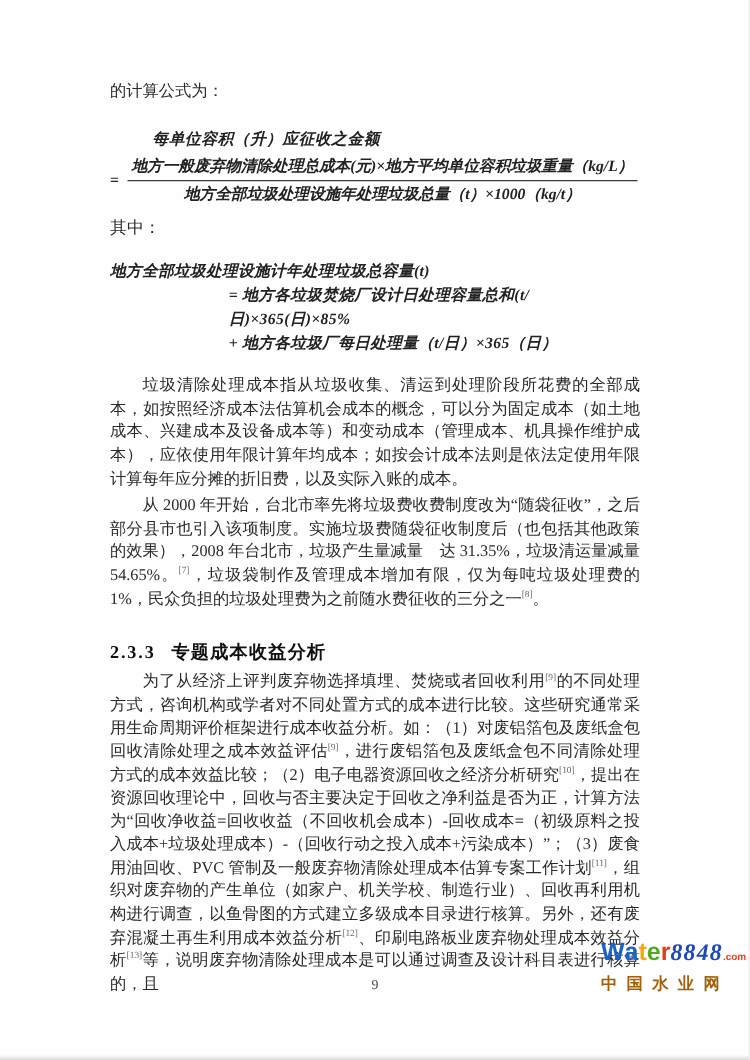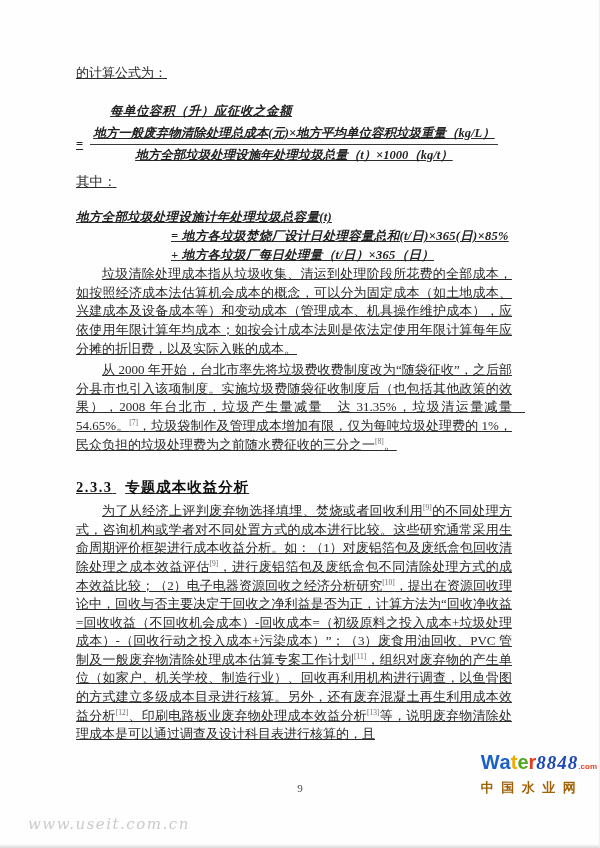--- a/index.html
+++ b/index.html
@@ -13,29 +13,29 @@
     box-sizing:border-box;
   }
   .scan-edge-bottom {
     position:absolute; left:0; right:0; bottom:0; height:4px;
     background:linear-gradient(to bottom, rgba(0,0,0,0), #d9d9d9);
   }
   .scan-edge-right {
     position:absolute; top:0; bottom:0; right:0; width:2px;
     background:linear-gradient(to right, rgba(0,0,0,0), #ececec);
   }
-  .content { position:absolute; left:76px; right:88px; top:64px;text-decoration:underline; }
+  .content { position:absolute; left:88px; right:88px; top:64px; }
 
   .body-text {
     font-size:13px; line-height:18.6px;
     text-align:justify; text-align-last:left;
     margin:0; color:#2a2a2a;
   }
   .para { text-indent:2em; }
-  #p1 { }
+  #p1 { margin-top:15px; }
   #p2 { margin-top:3px; }
   #p3 { margin-top:5px; }
   sup { font-size:7.5px; color:#6a6a6a; line-height:0; vertical-align:super; letter-spacing:0; }
 
   .formula-fee {
     margin-top:20px;
     font-style:italic; font-weight:600; font-size:12.5px; color:#222;
   }
   .f-lhs { margin-left:34px; margin-bottom:5px; letter-spacing:0.5px; }
   .f-row { display:flex; align-items:center; }
@@ -110,21 +110,20 @@
       <span class="h-num">2.3.3</span>
       <span class="h-title">专题成本收益分析</span>
     </h3>
 
     <p id="p3" class="body-text para"><span>为了从经济上评判废弃物选择填埋、焚烧或者回收利用</span><sup>[9]</sup><span>的不同处理方式，咨询机构或学者对不同处置方式的成本进行比较。这些研究通常采用生命周期评价框架进行成本收益分析。如：（1）对废铝箔包及废纸盒包回收清除处理之成本效益评估</span><sup>[9]</sup><span>，进行废铝箔包及废纸盒包不同清除处理方式的成本效益比较；（2）电子电器资源回收之经济分析研究</span><sup>[10]</sup><span>，提出在资源回收理论中，回收与否主要决定于回收之净利益是否为正，计算方法为“回收净收益=回收收益（不回收机会成本）-回收成本=（初级原料之投入成本+垃圾处理成本）-（回收行动之投入成本+污染成本）”；（3）废食用油回收、PVC 管制及一般废弃物清除处理成本估算专案工作计划</span><sup>[11]</sup><span>，组织对废弃物的产生单位（如家户、机关学校、制造行业）、回收再利用机构进行调查，以鱼骨图的方式建立多级成本目录进行核算。另外，还有废弃混凝土再生利用成本效益分析</span><sup>[12]</sup><span>、印刷电路板业废弃物处理成本效益分析</span><sup>[13]</sup><span>等，说明废弃物清除处理成本是可以通过调查及设计科目表进行核算的，且</span></p>
 
   </div>
 
   <div class="page-number">9</div>
 
-  <div class="watermark">www.useit.com.cn</div>
 
   <div class="logo">
     <div class="logo-line1">
       <span class="logo-water"><span style="color: rgb(27, 98, 200);">W</span><span style="color: rgb(27, 98, 200);">a</span><span style="color: rgb(242, 169, 0);">t</span><span style="color: rgb(82, 168, 32);">e</span><span style="color: rgb(226, 61, 31);">r</span></span><span class="logo-8848">8848</span><span class="logo-com">.com</span>
     </div>
     <div class="logo-line2">中国水业网</div>
   </div>
 
   <div class="scan-edge-bottom"></div>
   <div class="scan-edge-right"></div>

